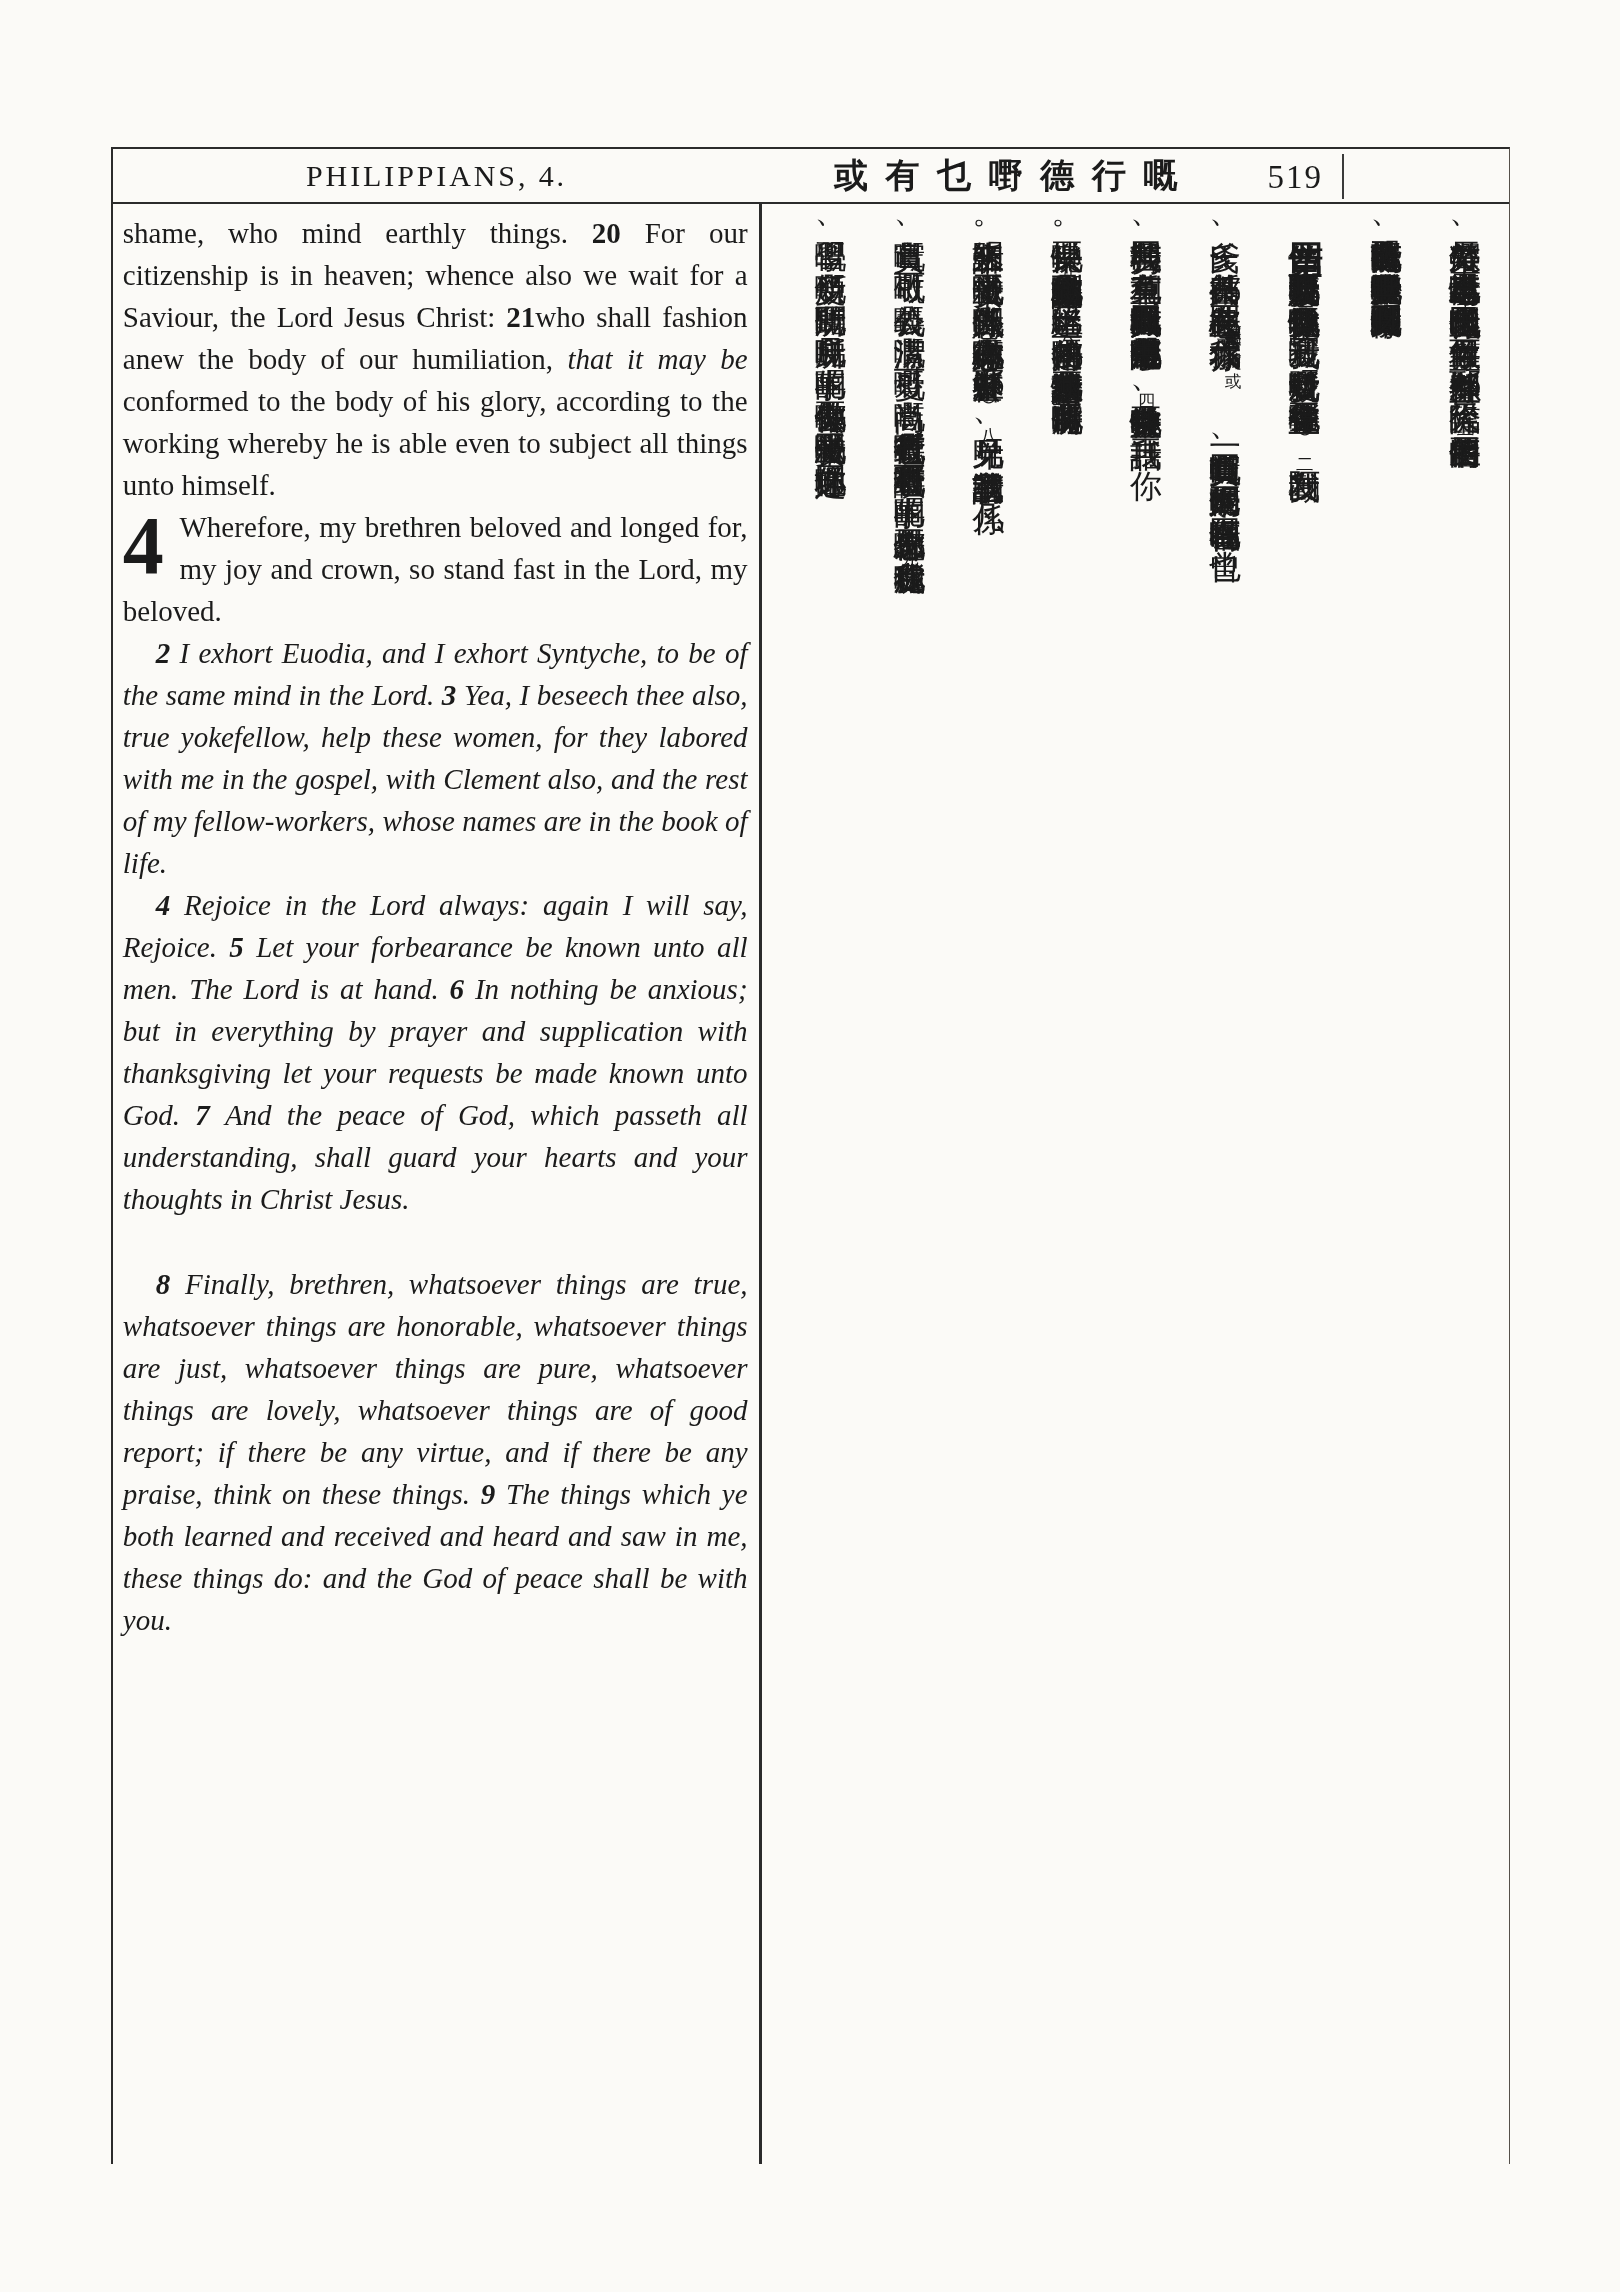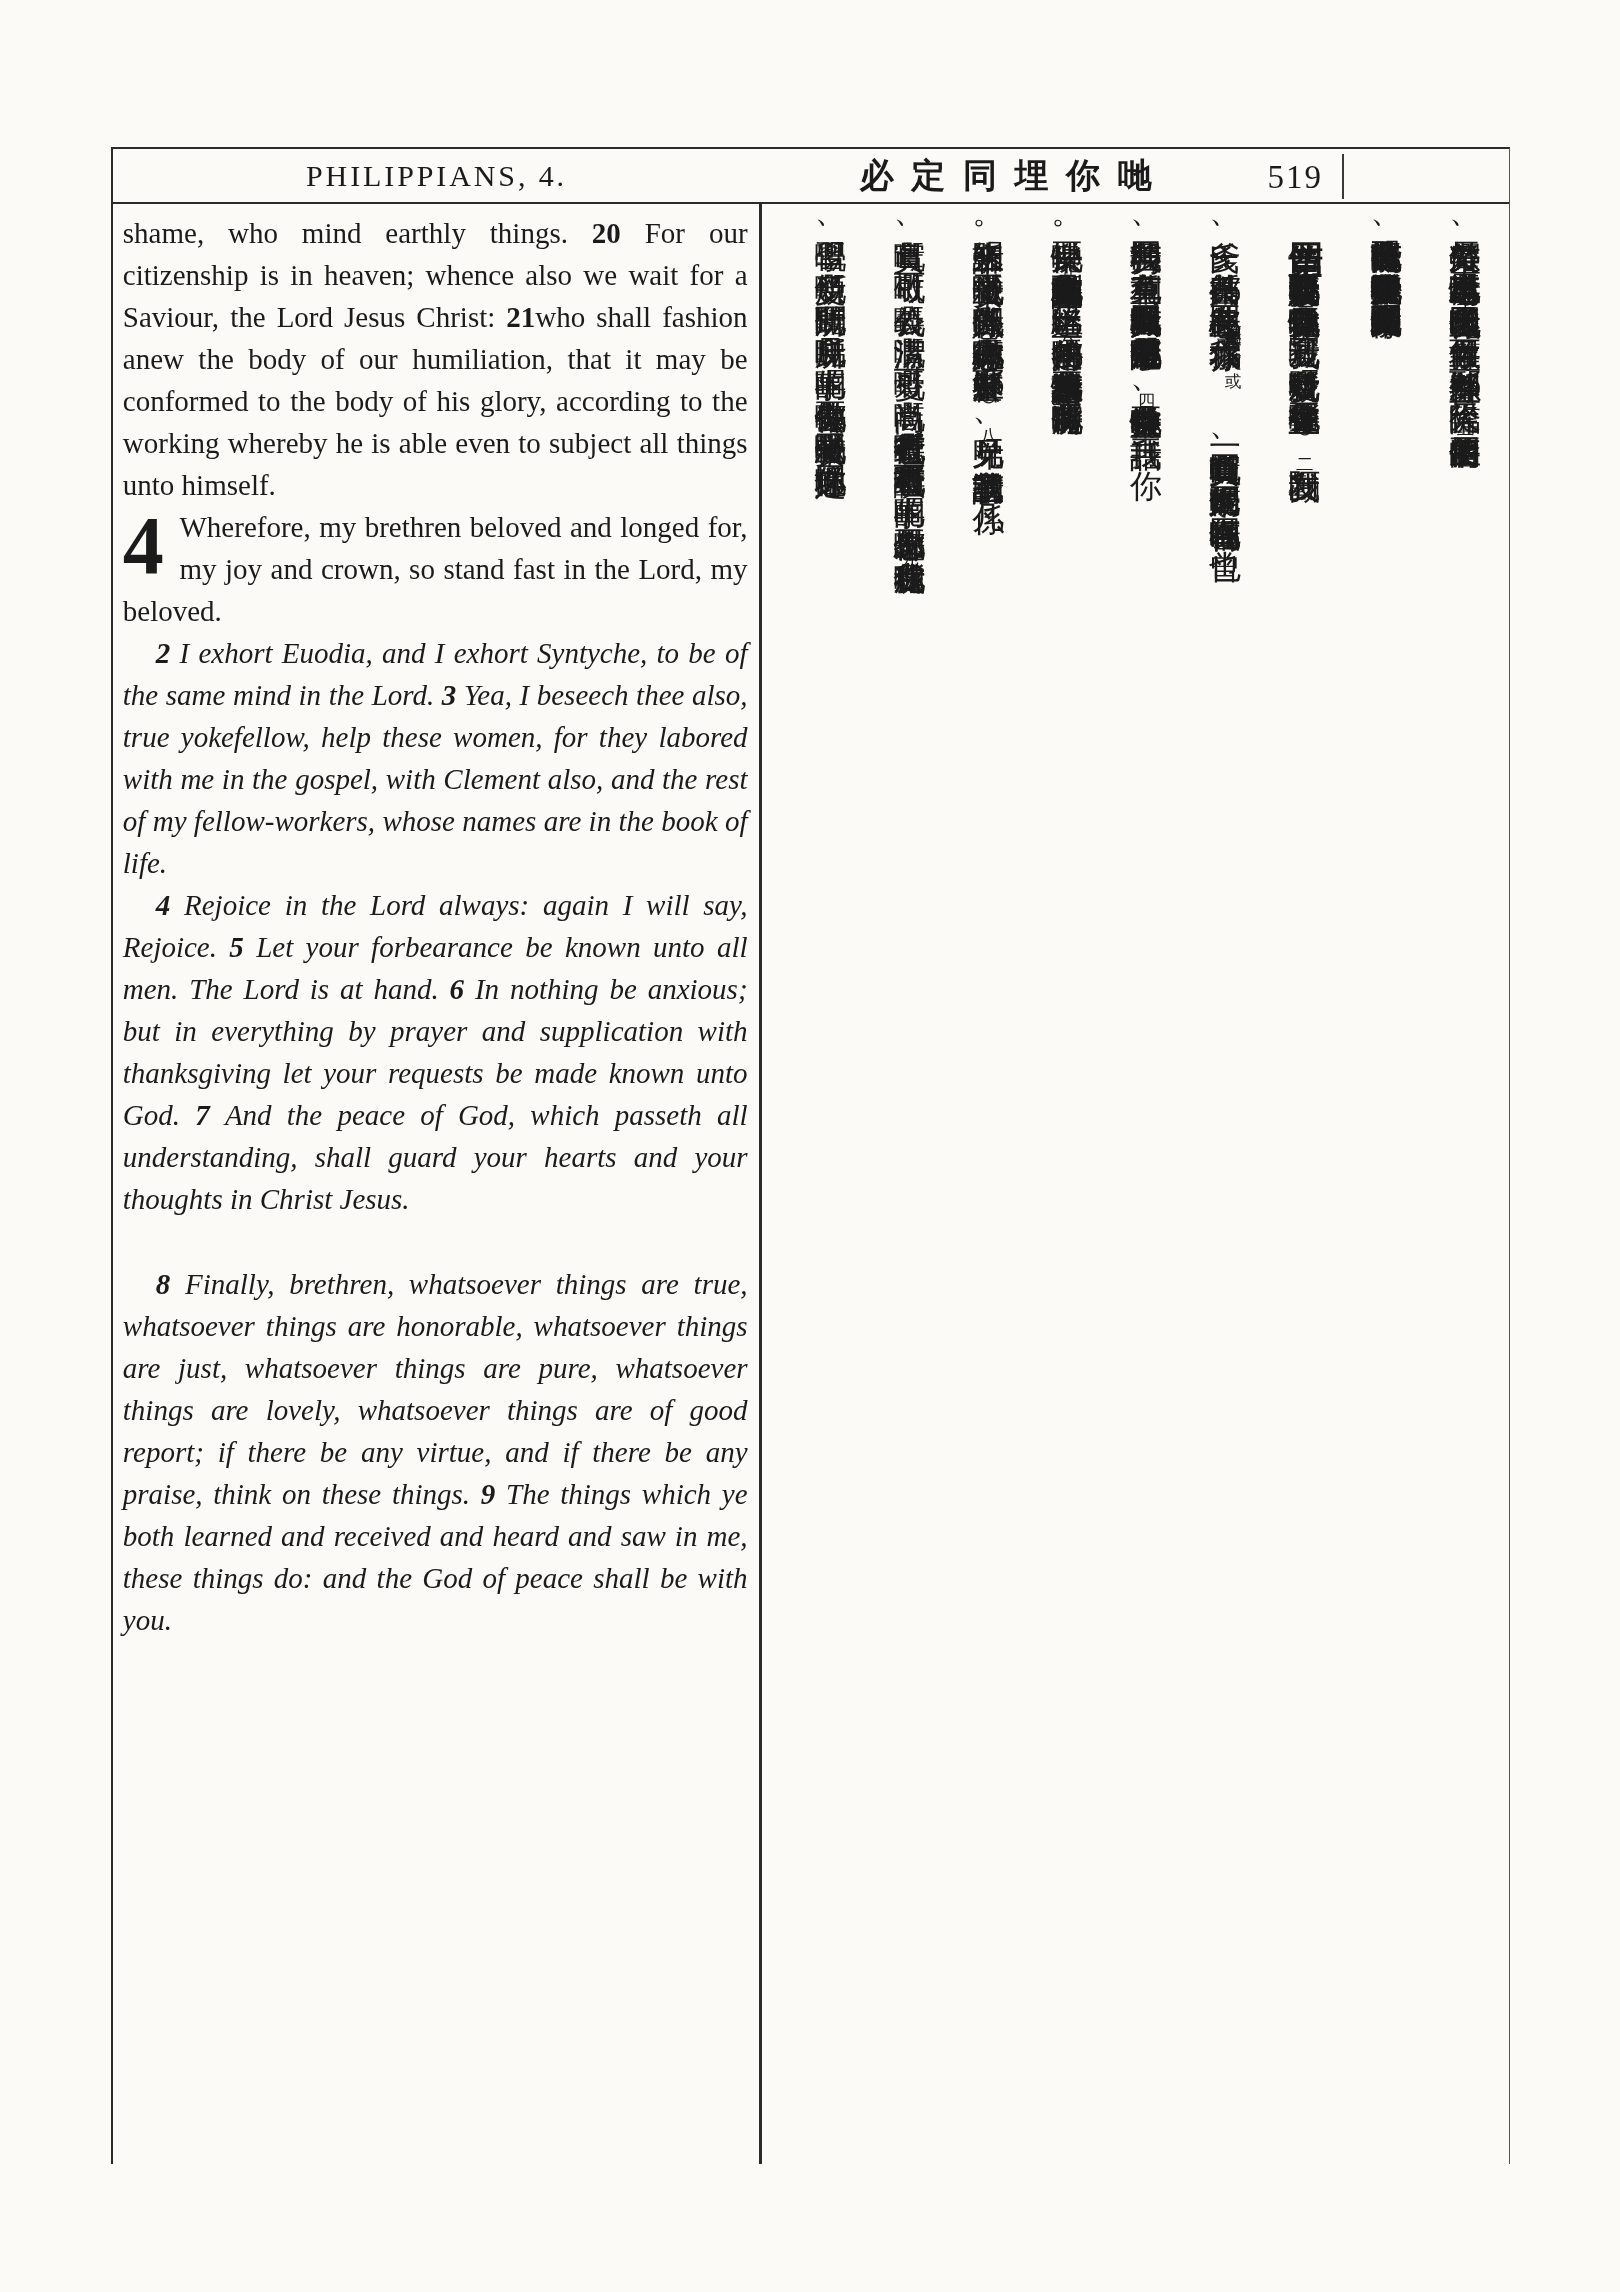--- a/index.html
+++ b/index.html
@@ -36,21 +36,21 @@
     font-size:29px; line-height:42px; text-align:justify;
   }
   .epar { margin:0; }
   .epar.indent { text-indent:33px;font-style:italic; }
   .epar.gap { margin-top:43px; }
   .dropcap {
     float:left; font-weight:bold; font-size:82px; line-height:73px;
     padding:2.9px 15.7px 0 0;
   }
   .r-b { font-weight:bold;margin-top:31px; }
-  .r-i { }
+  .r-i { font-style:italic; }
 
   .divider { width:2.9px; background:#2b2b2b; }
 
   .chinese-pane {
     flex:1;
     writing-mode:vertical-rl; text-orientation:upright;
     font-size:32px; letter-spacing:0;
     padding:11.8px 27.4px 0 5.9px;
     line-height:1;
   }
@@ -66,21 +66,21 @@
   .r-n { border-right:2px solid #333; padding-right:1px; }
 </style>
 </head>
 <body>
 
 <div class="page">
   <div class="frame">
 
     <div class="header">
       <div class="h-en">PHILIPPIANS, 4.</div>
-      <div class="h-zh">必定同埋你哋</div>
+      <div class="h-zh">或有乜嘢德行嘅</div>
       <div class="h-num">519</div>
       <div class="h-tick"></div>
     </div>
 
     <div class="content">
       <div class="english-pane" id="english-pane">
           <p class="epar"><span>shame, who mind earthly things. </span><span class="r-b">20 </span><span>For our citizenship is in heaven; whence also we wait for a Saviour, the Lord Jesus Christ: </span><span class="r-b">21</span><span>who shall fashion anew the body of our humiliation, </span><span class="r-i">that it may be</span><span> conformed to the body of his glory, according to the working whereby he is able even to subject all things unto himself.</span></p>
           <p class="epar"><span class="dropcap">4</span><span>Wherefore, my brethren beloved and longed for, my joy and crown, so stand fast in the Lord, my beloved.</span></p>
           <p class="epar indent"><span class="r-b">2 </span><span>I exhort Euodia, and I exhort Syntyche, to be of the same mind in the Lord. </span><span class="r-b">3 </span><span>Yea, I beseech thee also, true yokefellow, help these women, for they labored with me in the gospel, with Clement also, and the rest of my fellow-workers, whose names are in the book of life.</span></p>
           <p class="epar indent"><span class="r-b">4 </span><span>Rejoice in the Lord always: again I will say, Rejoice. </span><span class="r-b">5 </span><span>Let your forbearance be known unto all men. The Lord is at hand. </span><span class="r-b">6 </span><span>In nothing be anxious; but in everything by prayer and supplication with thanksgiving let your requests be made known unto God. </span><span class="r-b">7 </span><span>And the peace of God, which passeth all understanding, shall guard your hearts and your thoughts in Christ Jesus.</span></p>

